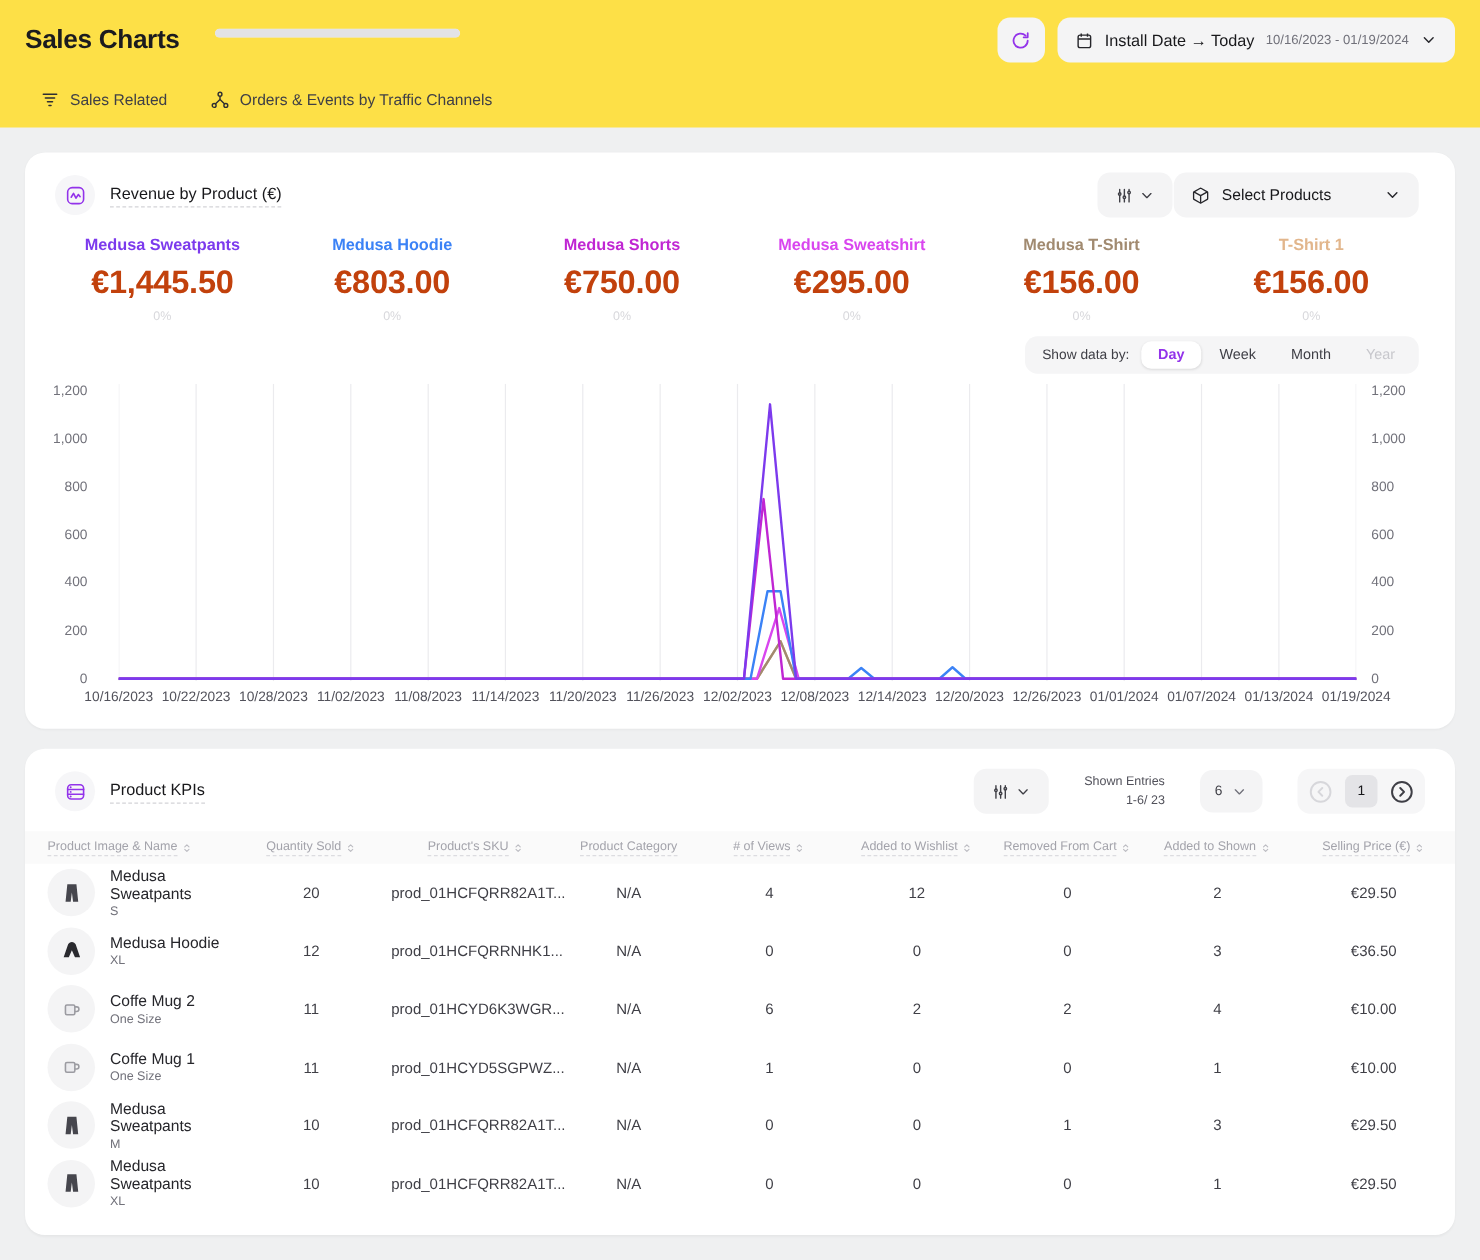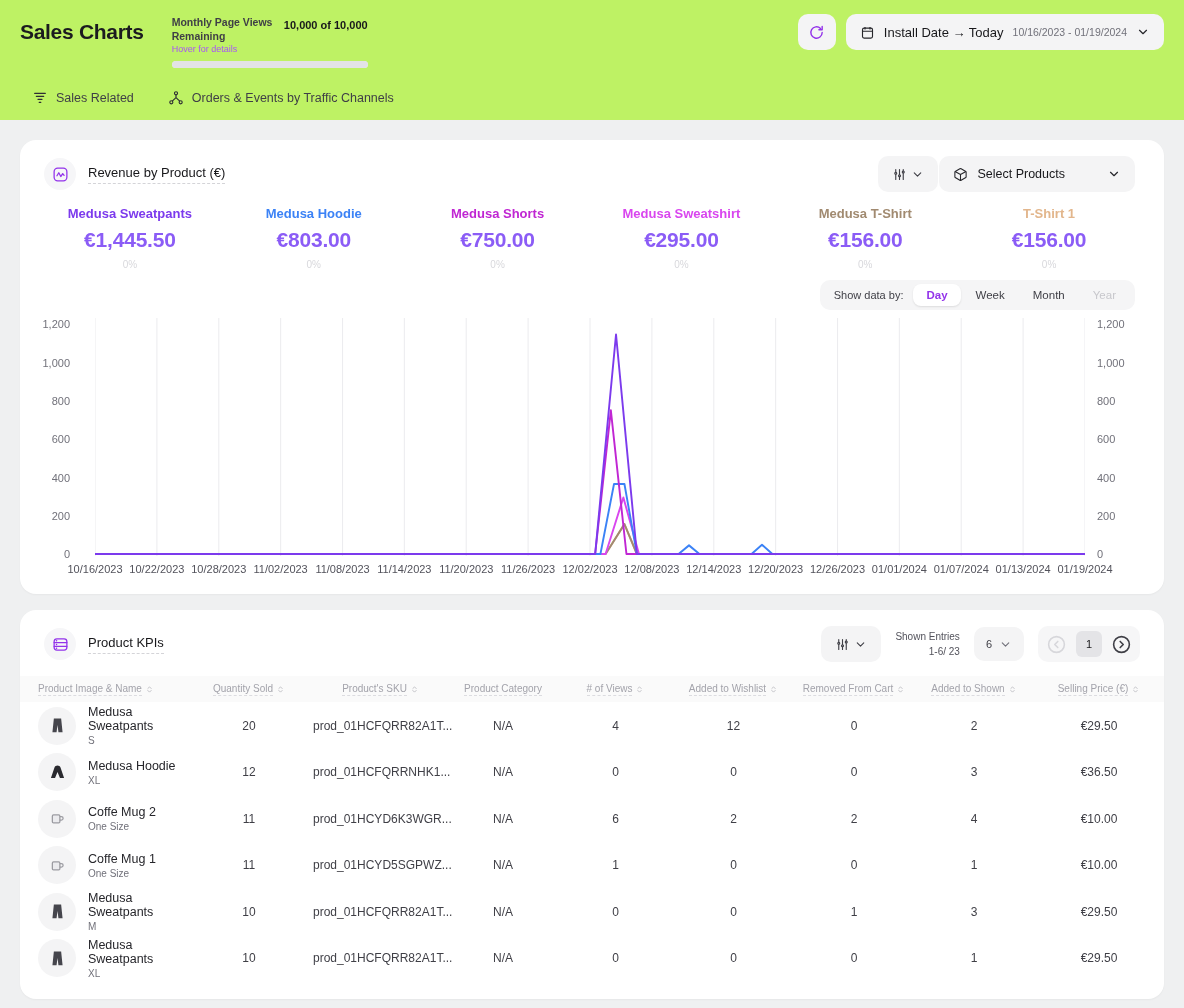--- a/index.html
+++ b/index.html
@@ -6,21 +6,21 @@
   html,body { width:1184px; }
   body {
     background:#eff0f1;
     font-family:"Liberation Sans", sans-serif;
     color:#18181b;
     -webkit-font-smoothing:antialiased;
   }
   .page { width:1184px; min-height:1008px; }
 
   
-  .app-header { background:#bef264; padding:14px 20px 0 20px; }
+  .app-header { background:#fde047; padding:14px 20px 0 20px; }
   .header-top { display:flex; align-items:flex-start; }
   .app-title { font-size:21px; font-weight:700; letter-spacing:-0.3px; color:#1b1b1f; padding-top:6px; }
   .pv-block { margin-left:28px; width:196px; padding-top:2px; }
   .pv-row { display:flex; gap:10px; align-items:flex-start; }
   .pv-label { font-size:10.5px; font-weight:600; color:#3f3f46; line-height:1.3; }
   .pv-hover { font-size:9px; color:#a855f7; margin-top:1px; cursor:pointer; }
   .pv-count { font-size:11px; font-weight:700; color:#18181b; white-space:nowrap; padding-top:3px; }
   .pv-bar { height:7px; background:#ececee; border-radius:4px; margin-top:7px; overflow:hidden; }
   .pv-fill { height:100%; background:#e3e3e6; border-radius:4px; }
   .header-actions { margin-left:auto; display:flex; gap:10px; align-items:center; }
@@ -51,21 +51,21 @@
   .head-actions { margin-left:auto; display:flex; gap:1px; }
   .select-btn { border:none; cursor:pointer; height:36px; background:#f4f4f5; border-radius:10px;
     display:flex; align-items:center; gap:9px; padding:0 14px; font-size:12.5px; color:#18181b;
     font-family:"Liberation Sans", sans-serif; }
   .select-btn .gap { width:24px; }
 
   
   .stats-row { display:flex; margin-top:14px; padding:0 18px; }
   .stat { flex:1; text-align:center; }
   .stat-name { font-size:13px; font-weight:600; }
-  .stat-value { font-size:21px; font-weight:600; color:#8b5cf6; margin-top:7px; letter-spacing:-0.2px; }
+  .stat-value { font-size:26px; font-weight:600; color:#c2410c; margin-top:7px; letter-spacing:-0.2px; }
   .stat-change { font-size:10px; color:#d8d8dc; margin-top:7px; }
 
   
   .showby-row { display:flex; justify-content:flex-end; padding:0 24px; margin-top:10px; }
   .seg { display:flex; align-items:center; background:#f5f5f6; border-radius:10px; padding:4px 6px 4px 14px; gap:2px; }
   .seg-label { font-size:11px; color:#3f3f46; margin-right:8px; }
   .seg-opt { font-size:11.5px; color:#3f3f46; padding:5px 13px; border-radius:8px; cursor:pointer; white-space:nowrap; }
   .seg-opt.active { background:#ffffff; color:#9333ea; font-weight:700; box-shadow:0 1px 2px rgba(0,0,0,0.1); }
   .seg-opt.disabled { color:#c7c7cc; }
 
@@ -76,21 +76,21 @@
   .ylabels.right { width:74px; }
   .ylabels span { position:absolute; font-size:11px; color:#71717a; white-space:nowrap; }
   .ylabels.left span { right:25px; }
   .ylabels.right span { left:12px; }
   .plot { flex:1; height:238px; position:relative; }
   .plot svg { position:absolute; inset:0; width:100%; height:100%; }
   .xlabels { position:relative; height:15px; margin:7px 74px 0 75px; }
   .xlabels span { position:absolute; transform:translateX(-50%); font-size:11px; color:#52525b; white-space:nowrap; }
 
   
-  .kpi-controls { margin-left:auto; display:flex; align-items:center; gap:14px; }
+  .kpi-controls { margin-left:auto; display:flex; align-items:center; gap:28px; }
   .entries { text-align:right; font-size:10px; color:#52525b; line-height:1.5; }
   .pagesize-btn { border:none; cursor:pointer; height:34px; background:#f4f4f5; border-radius:10px;
     display:flex; align-items:center; gap:7px; padding:0 12px; font-size:11px; color:#3f3f46;
     font-family:"Liberation Sans", sans-serif; }
   .pager { display:flex; align-items:center; background:#f6f6f7; border-radius:10px; padding:5px 8px; gap:9px; }
   .pg-arrow { width:21px; height:21px; color:#3f3f46; cursor:pointer; }
   .pg-arrow svg { width:21px; height:21px; }
   .pg-arrow.disabled { color:#d7d7db; }
   .page-num { width:26px; height:26px; background:#e4e4e7; border-radius:6px; display:flex;
     align-items:center; justify-content:center; font-size:11px; color:#18181b; cursor:pointer; }
@@ -116,27 +116,20 @@
 </head>
 <body>
 
 <div class="page">
 
   <header class="app-header">
     <div class="header-top">
       <h1 class="app-title">Sales Charts</h1>
 
       <div class="pv-block">
-        <div class="pv-row">
-          <div>
-            <div class="pv-label">Monthly Page Views Remaining</div>
-            <div class="pv-hover">Hover for details</div>
-          </div>
-          <div class="pv-count">10,000 of 10,000</div>
-        </div>
         <div class="pv-bar">
           <div class="pv-fill" id="pv-fill" style="width: 100%;"></div>
         </div>
       </div>
 
       <div class="header-actions">
         <button class="icon-btn">
           <span>
             <svg width="17" height="17" viewBox="0 0 24 24" fill="none" stroke="currentColor" stroke-width="2" stroke-linecap="round" stroke-linejoin="round">
                 <path d="M20 12a8 8 0 1 1-2.34-5.66"></path>

